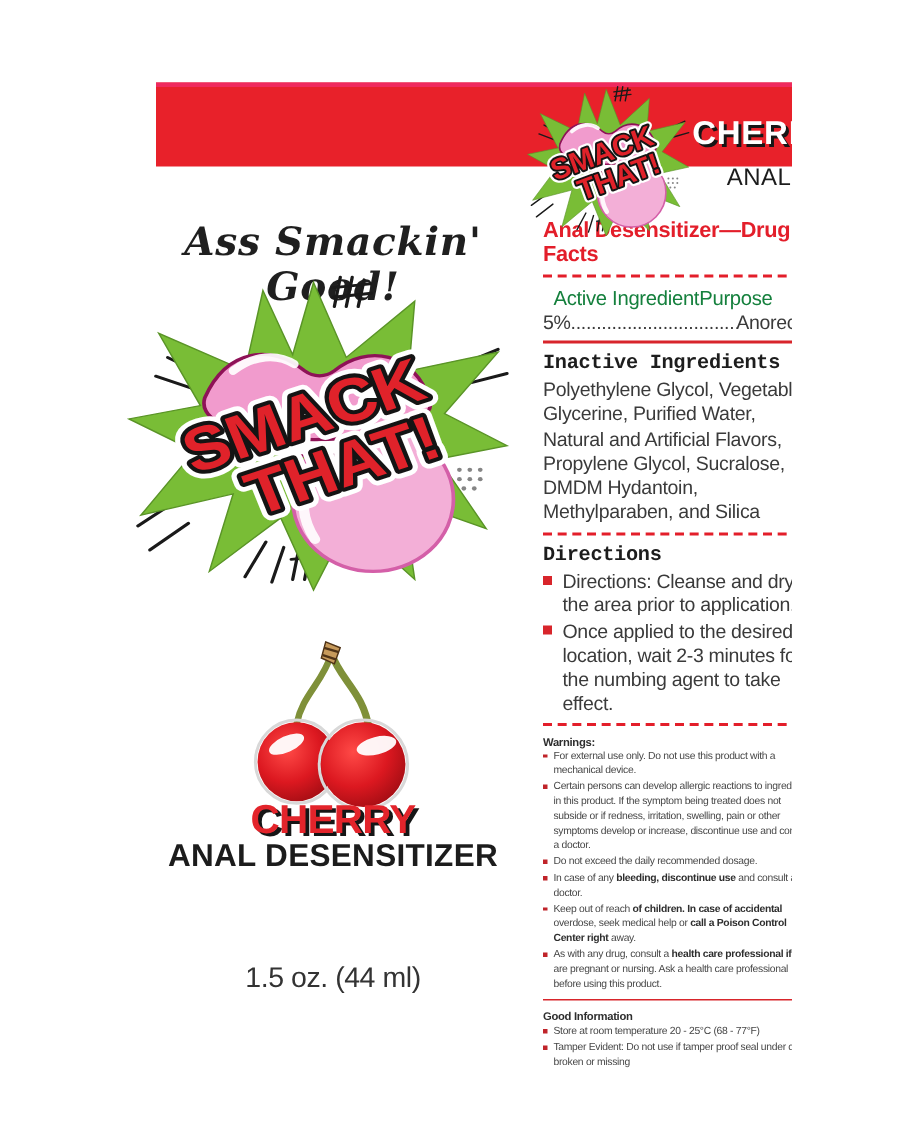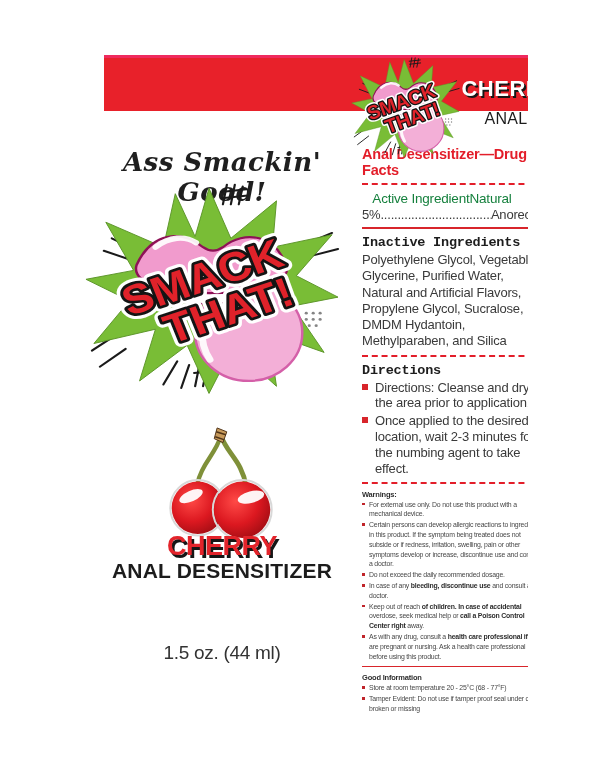--- a/index.html
+++ b/index.html
@@ -164,21 +164,21 @@
   <div class="flavor">CHERRY</div>
   <div class="product">ANAL DESENSITIZER</div>
   <div class="size">1.5 oz. (44 ml)</div>
 
   <div class="df">
     <p class="df-title">Anal Desensitizer—Drug Facts</p>
     <hr class="dash">
 
     <div class="ai-row">
       <span>Active Ingredient</span>
-      <span>Natural</span>
+      <span>Purpose</span>
     </div>
     <div class="leader">
       <span>5%</span>
       <span class="dots">...............................................</span>
       <span>Anorectal</span>
     </div>
     <hr class="solid">
 
     <p class="sec-h">Inactive Ingredients</p>
     <p class="para">Polyethylene Glycol, Vegetable Glycerine, Purified Water, Natural and Artificial Flavors, Propylene Glycol, Sucralose, DMDM Hydantoin, Methylparaben, and Silica</p>

